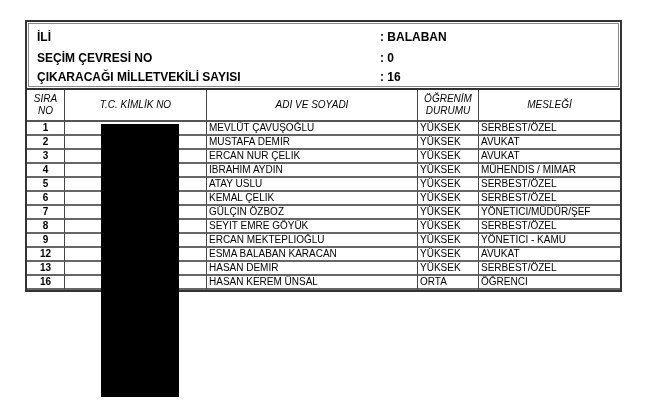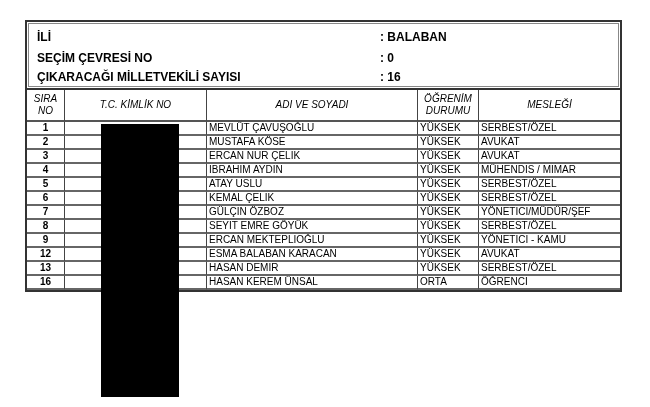--- a/index.html
+++ b/index.html
@@ -61,21 +61,21 @@
         <tr>
           <td class="no">1</td>
           <td></td>
           <td>MEVLÜT ÇAVUŞOĞLU</td>
           <td>YÜKSEK</td>
           <td>SERBEST/ÖZEL</td>
         </tr>
         <tr>
           <td class="no">2</td>
           <td></td>
-          <td>MUSTAFA KÖSE</td>
+          <td>MUSTAFA DEMİR</td>
           <td>YÜKSEK</td>
           <td>AVUKAT</td>
         </tr>
         <tr>
           <td class="no">3</td>
           <td></td>
           <td>ERCAN NUR ÇELİK</td>
           <td>YÜKSEK</td>
           <td>AVUKAT</td>
         </tr>

